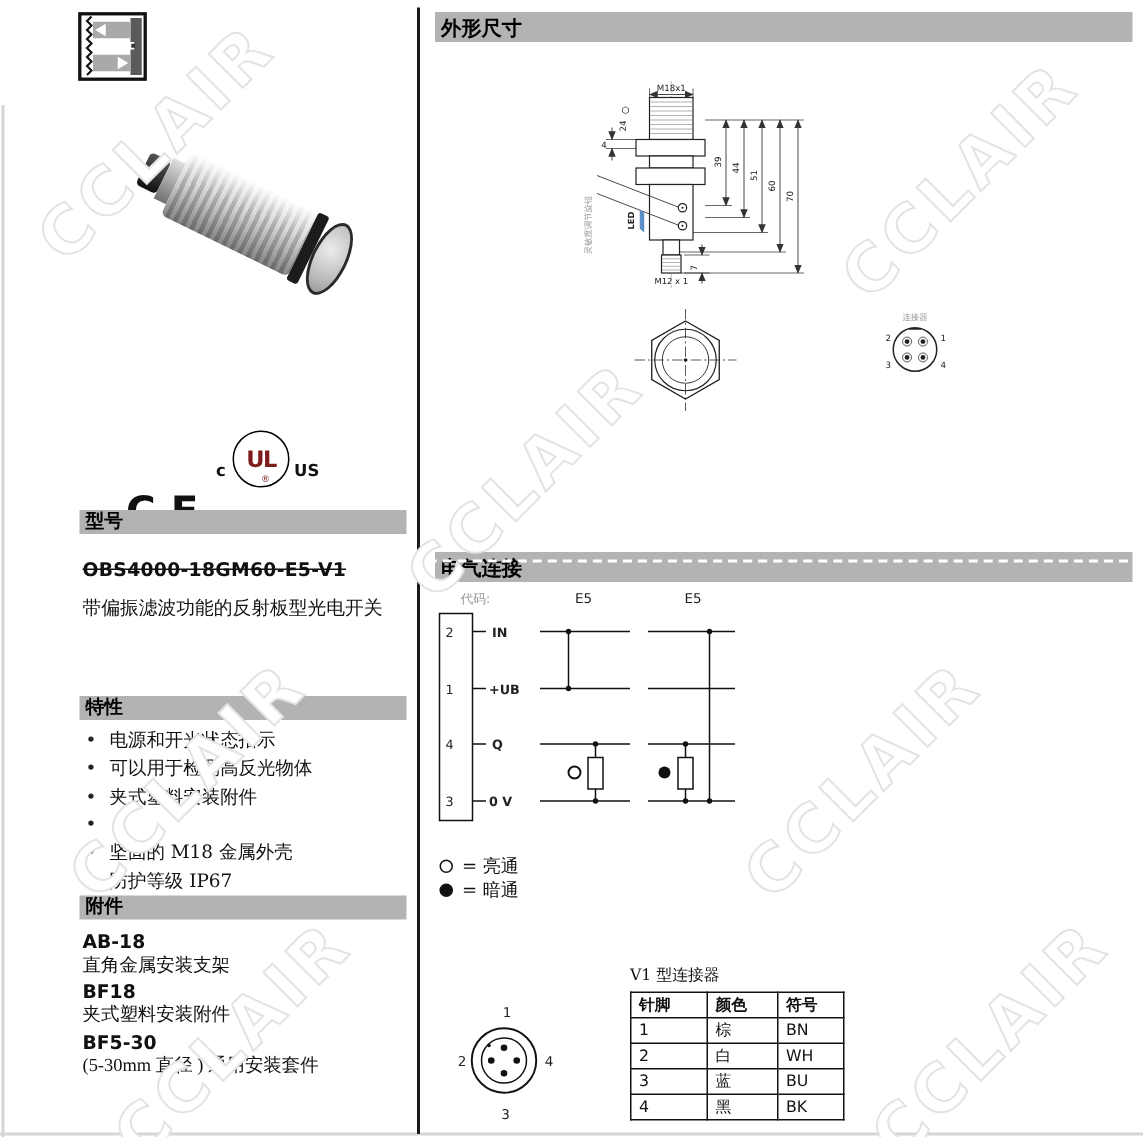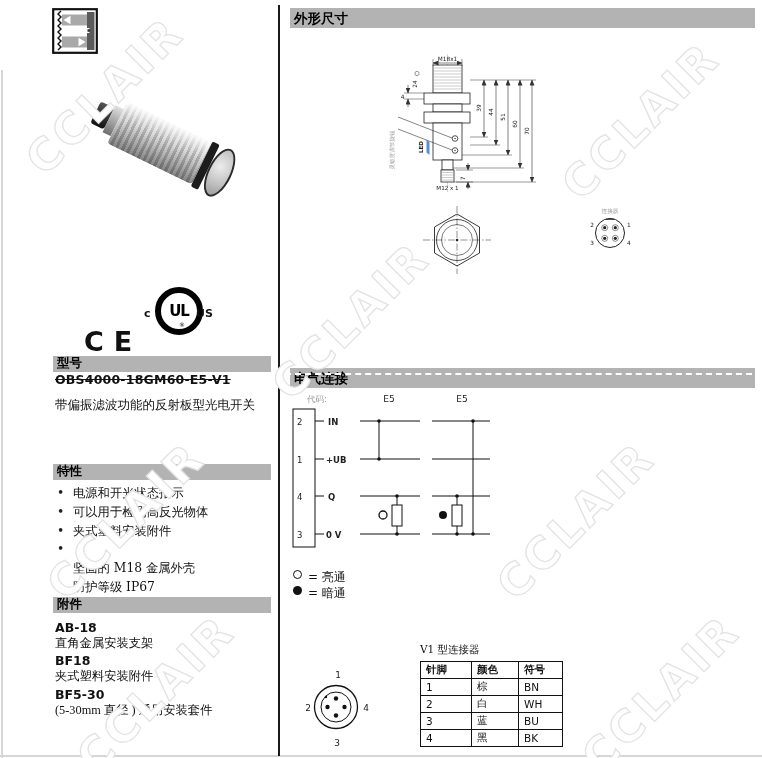--- a/index.html
+++ b/index.html
@@ -42,32 +42,32 @@
   .cyl .barrel{flex:1;height:46px;border-radius:4px;
     background:linear-gradient(180deg,rgba(255,255,255,.95) 0%,rgba(215,215,215,.35) 38%,rgba(60,60,60,.55) 100%),
                repeating-linear-gradient(90deg,#dcdcdc 0 3px,#9e9e9e 3px 6px);}
   .cyl .ring{width:8px;height:50px;background:#1c1c1c;border-radius:2px;}
   .cyl .face{width:24px;height:52px;border-radius:50%;box-sizing:border-box;border:2px solid #2a2a2a;
     background:radial-gradient(circle at 40% 38%,#ececec,#bdbdbd 60%,#989898);}
 
   
   .ce{position:absolute;left:84px;top:294px;font-size:27px;font-weight:bold;letter-spacing:10px;color:#111;margin-top:32px;}
   .ulmark{position:absolute;left:142px;top:287px;width:78px;height:46px;}
-  .ul-circle{position:absolute;left:13px;top:0;width:36px;height:36px;border:6px solid #000000;border-radius:50%;
-     display:flex;align-items:center;justify-content:center;font-weight:bold;font-size:15px;color:#000000;
+  .ul-circle{position:absolute;left:13px;top:0;width:36px;height:36px;border:1px solid #000000;border-radius:50%;
+     display:flex;align-items:center;justify-content:center;font-weight:bold;font-size:15px;color:#7f1d1d;
      letter-spacing:-1px;}
   .ul-reg{position:absolute;left:18px;top:28px;font-size:6px;font-weight:normal;}
   .ul-c{position:absolute;left:2px;top:20px;font-size:11px;font-weight:bold;}
   .ul-us{position:absolute;left:54px;top:20px;font-size:11px;font-weight:bold;}
 
   .dash-line{position:absolute;left:285px;top:373px;width:477px;border-top:2px dashed #ffffff;z-index:6;}
 
   
   .legend{position:absolute;left:293px;top:570px;font-size:12px;line-height:15.5px;}
-  .legend-row{display:flex;align-items:flex-start;gap:6px;}
+  .legend-row{display:flex;align-items:center;gap:6px;}
   .sym-circle{width:9px;height:9px;border:1.6px solid #111;border-radius:50%;display:inline-block;box-sizing:border-box;background:#fff;}
   .sym-dot{width:9px;height:9px;border-radius:50%;display:inline-block;background:#111;}
 
   
   .pin-table{position:absolute;left:420px;top:661px;border-collapse:collapse;font-size:10.5px;}
   .pin-table th,.pin-table td{border:1.1px solid #111;padding:1px 5px;text-align:left;height:13px;}
   .pin-table th{font-weight:bold;}
   .pin-table .c1{width:40px;} .pin-table .c2{width:36px;} .pin-table .c3{width:33px;margin-left:32px;}
   .v1-title{position:absolute;left:420px;top:643px;font-size:10.5px;}
 
@@ -115,21 +115,21 @@
   <div class="ce">CE</div>
   <div class="ulmark">
     <span class="ul-c">c</span>
     <div class="ul-circle">
       <span>UL</span>
       <span class="ul-reg">®</span>
     </div>
     <span class="ul-us">US</span>
   </div>
 
-  <div class="hdr hdr-left" style="top:356px;">
+  <div class="hdr hdr-left" style="top:340px;">
       <span>型号</span>
     </div>
   <div class="model-name">OBS4000-18GM60-E5-V1</div>
   <div class="desc cn" style="top:396px;">带偏振滤波功能的反射板型光电开关</div>
 
   <div class="hdr hdr-left" style="top:464px;">
       <span>特性</span>
     </div>
   <div class="feat-list cn">
     <div class="feat-row">

